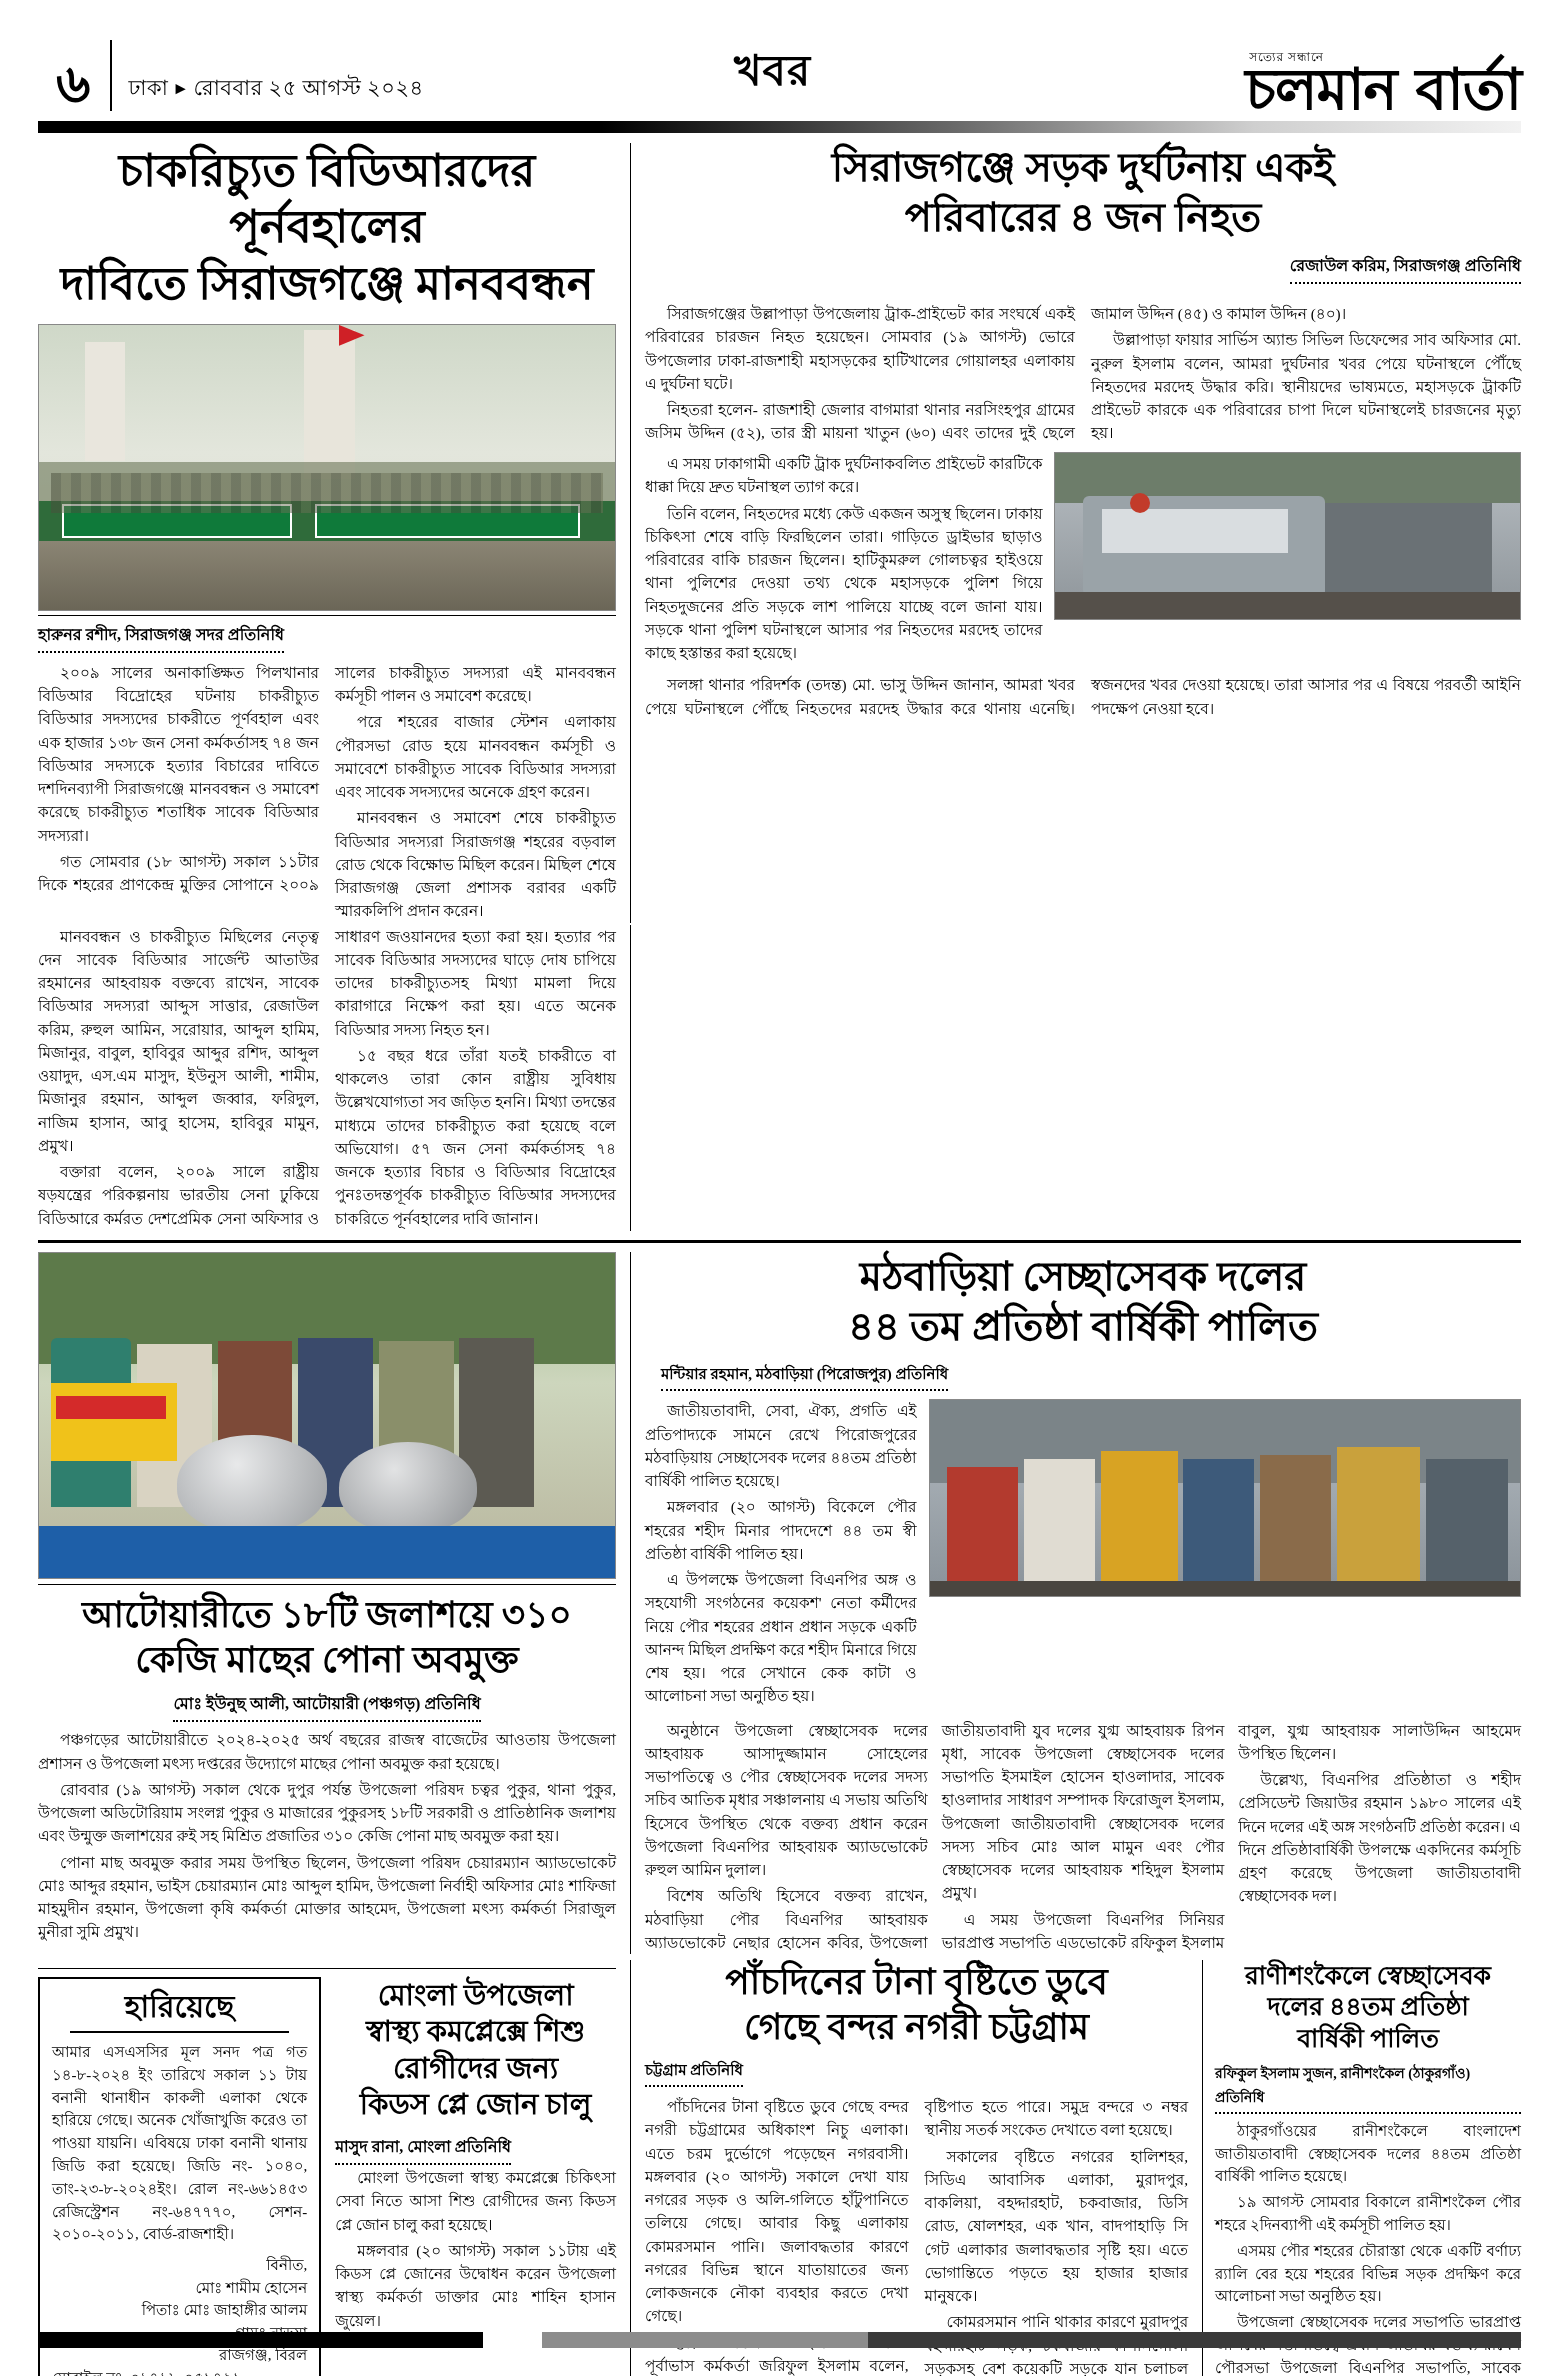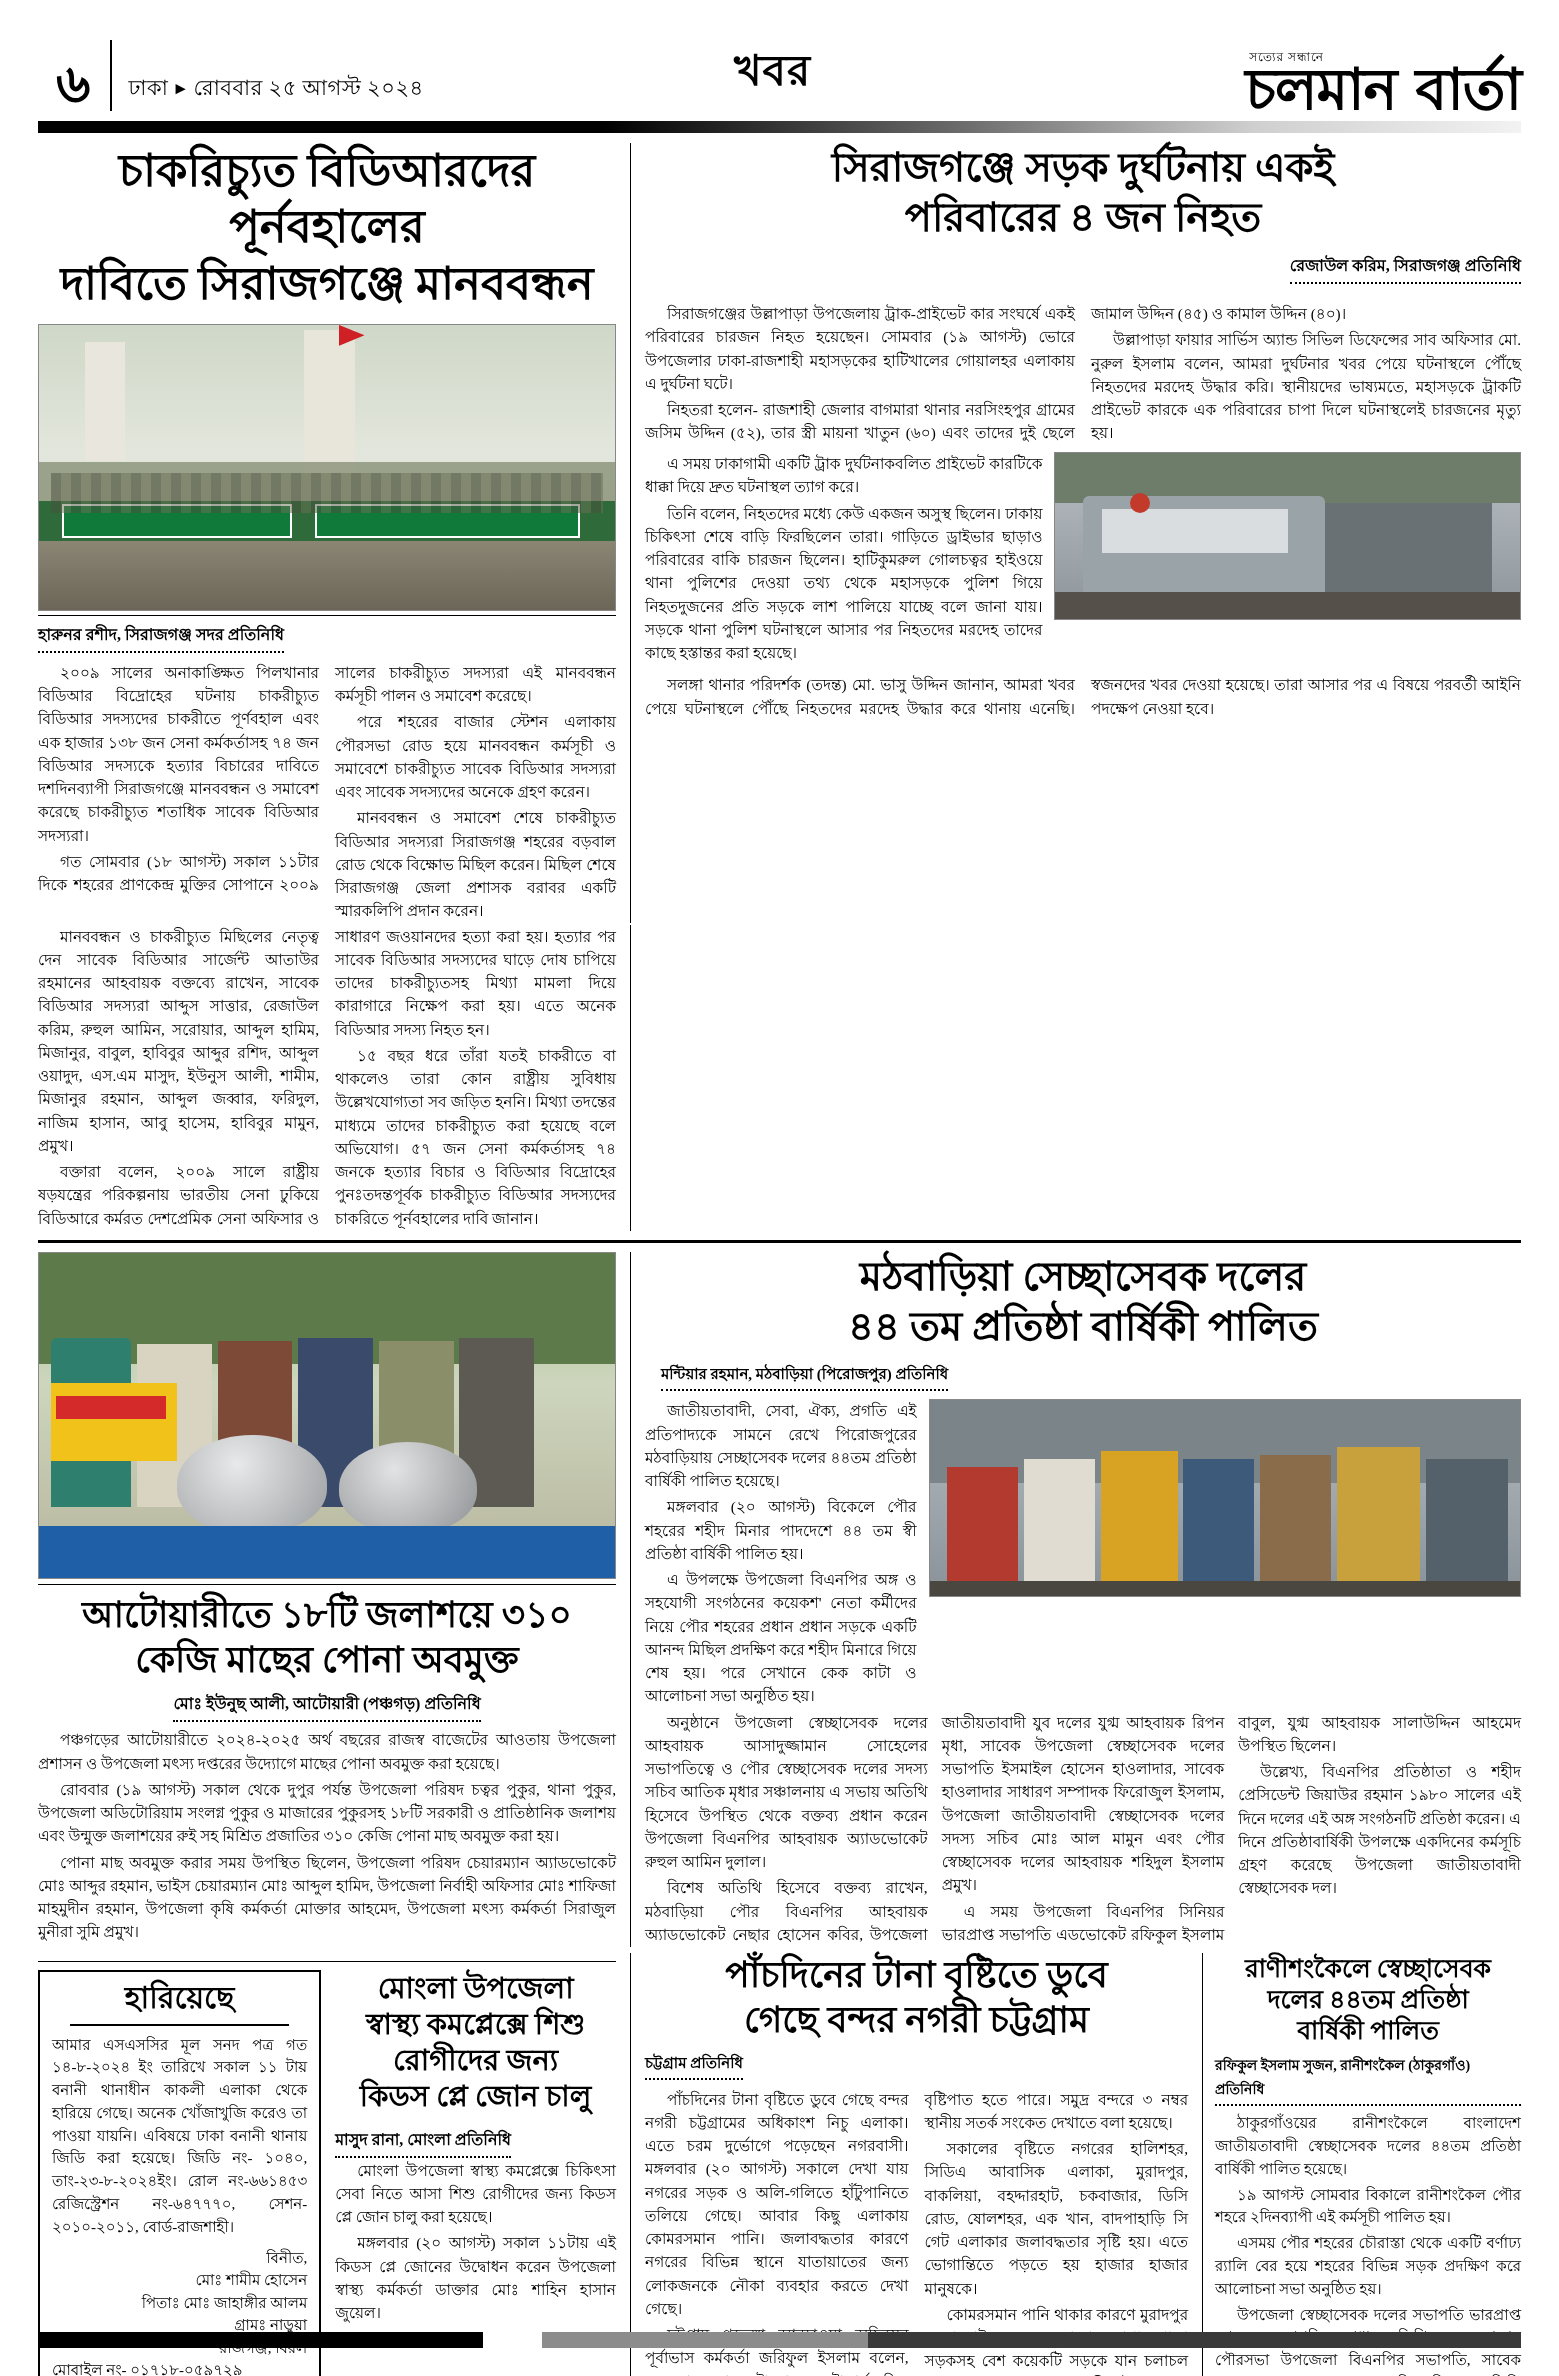--- a/index.html
+++ b/index.html
@@ -74,21 +74,21 @@
 
   .cols2 { column-count:2; column-gap:16px; column-rule:none; }
   .cols3 { column-count:3; column-gap:14px; }
 
   .photo { width:100%; background:#c8c9bd; position:relative; overflow:hidden; border:1px solid #888; }
 
   .hr-thin { border:0; border-top:1px solid #000; margin:8px 0; }
   .hr-thick { border:0; border-top:3px solid #000; margin:9px 0; }
 
   .boxed { border:2px solid #000; padding:10px 12px; }
-  .box-title { text-align:center; font-size:30px; font-weight:700; line-height:1.2;font-family:Liberation Mono, monospace; }
+  .box-title { text-align:center; font-size:30px; font-weight:700; line-height:1.2; }
   .box-rule { border:0; border-top:2px solid #000; margin:6px 18px 8px; }
 
   .footer-bar {
     position:absolute; left:38px; right:38px; bottom:28px; height:16px;
     background:linear-gradient(to right,#000 0%,#000 30%,#ffffff 30%,#ffffff 34%,#8c8c8c 34%,#8c8c8c 56%,#3a3a3a 56%,#3a3a3a 100%);
   }
 
   
   .pm { position:absolute; }
   .sky { position:absolute; inset:0; }
@@ -260,21 +260,21 @@
             <div class="pm" style="left:29%;top:26%;width:13%;height:70%;background:#d8a323;"></div>
             <div class="pm" style="left:43%;top:30%;width:12%;height:66%;background:#3d5a7a;"></div>
             <div class="pm" style="left:56%;top:28%;width:12%;height:68%;background:#8a6b4a;"></div>
             <div class="pm" style="left:69%;top:24%;width:14%;height:72%;background:#c9a13c;"></div>
             <div class="pm" style="left:84%;top:30%;width:14%;height:66%;background:#55616a;"></div>
             <div class="pm" style="left:0;top:92%;right:0;height:8%;background:#4a4640;"></div>
           </div>
         </div>
       </div>
 
-      <div class="body-txt cols3" style="">
+      <div class="body-txt cols3" style="margin-top:8px;">
         <p>অনুষ্ঠানে উপজেলা স্বেচ্ছাসেবক দলের আহবায়ক আসাদুজ্জামান সোহেলের সভাপতিত্বে ও পৌর স্বেচ্ছাসেবক দলের সদস্য সচিব আতিক মৃধার সঞ্চালনায় এ সভায় অতিথি হিসেবে উপস্থিত থেকে বক্তব্য প্রধান করেন উপজেলা বিএনপির আহবায়ক অ্যাডভোকেট রুহুল আমিন দুলাল।</p>
         <p>বিশেষ অতিথি হিসেবে বক্তব্য রাখেন, মঠবাড়িয়া পৌর বিএনপির আহবায়ক অ্যাডভোকেট নেছার হোসেন কবির, উপজেলা জাতীয়তাবাদী যুব দলের যুগ্ম আহবায়ক রিপন মৃধা, সাবেক উপজেলা স্বেচ্ছাসেবক দলের সভাপতি ইসমাইল হোসেন হাওলাদার, সাবেক হাওলাদার সাধারণ সম্পাদক ফিরোজুল ইসলাম, উপজেলা জাতীয়তাবাদী স্বেচ্ছাসেবক দলের সদস্য সচিব মোঃ আল মামুন এবং পৌর স্বেচ্ছাসেবক দলের আহবায়ক শহিদুল ইসলাম প্রমুখ।</p>
         <p>এ সময় উপজেলা বিএনপির সিনিয়র ভারপ্রাপ্ত সভাপতি এডভোকেট রফিকুল ইসলাম বাবুল, যুগ্ম আহবায়ক সালাউদ্দিন আহমেদ উপস্থিত ছিলেন।</p>
         <p>উল্লেখ্য, বিএনপির প্রতিষ্ঠাতা ও শহীদ প্রেসিডেন্ট জিয়াউর রহমান ১৯৮০ সালের এই দিনে দলের এই অঙ্গ সংগঠনটি প্রতিষ্ঠা করেন। এ দিনে প্রতিষ্ঠাবার্ষিকী উপলক্ষে একদিনের কর্মসূচি গ্রহণ করেছে উপজেলা জাতীয়তাবাদী স্বেচ্ছাসেবক দল।</p>
       </div>
     </div>
   </div>
 
   <div class="grid" style="margin-top:6px;">
 

